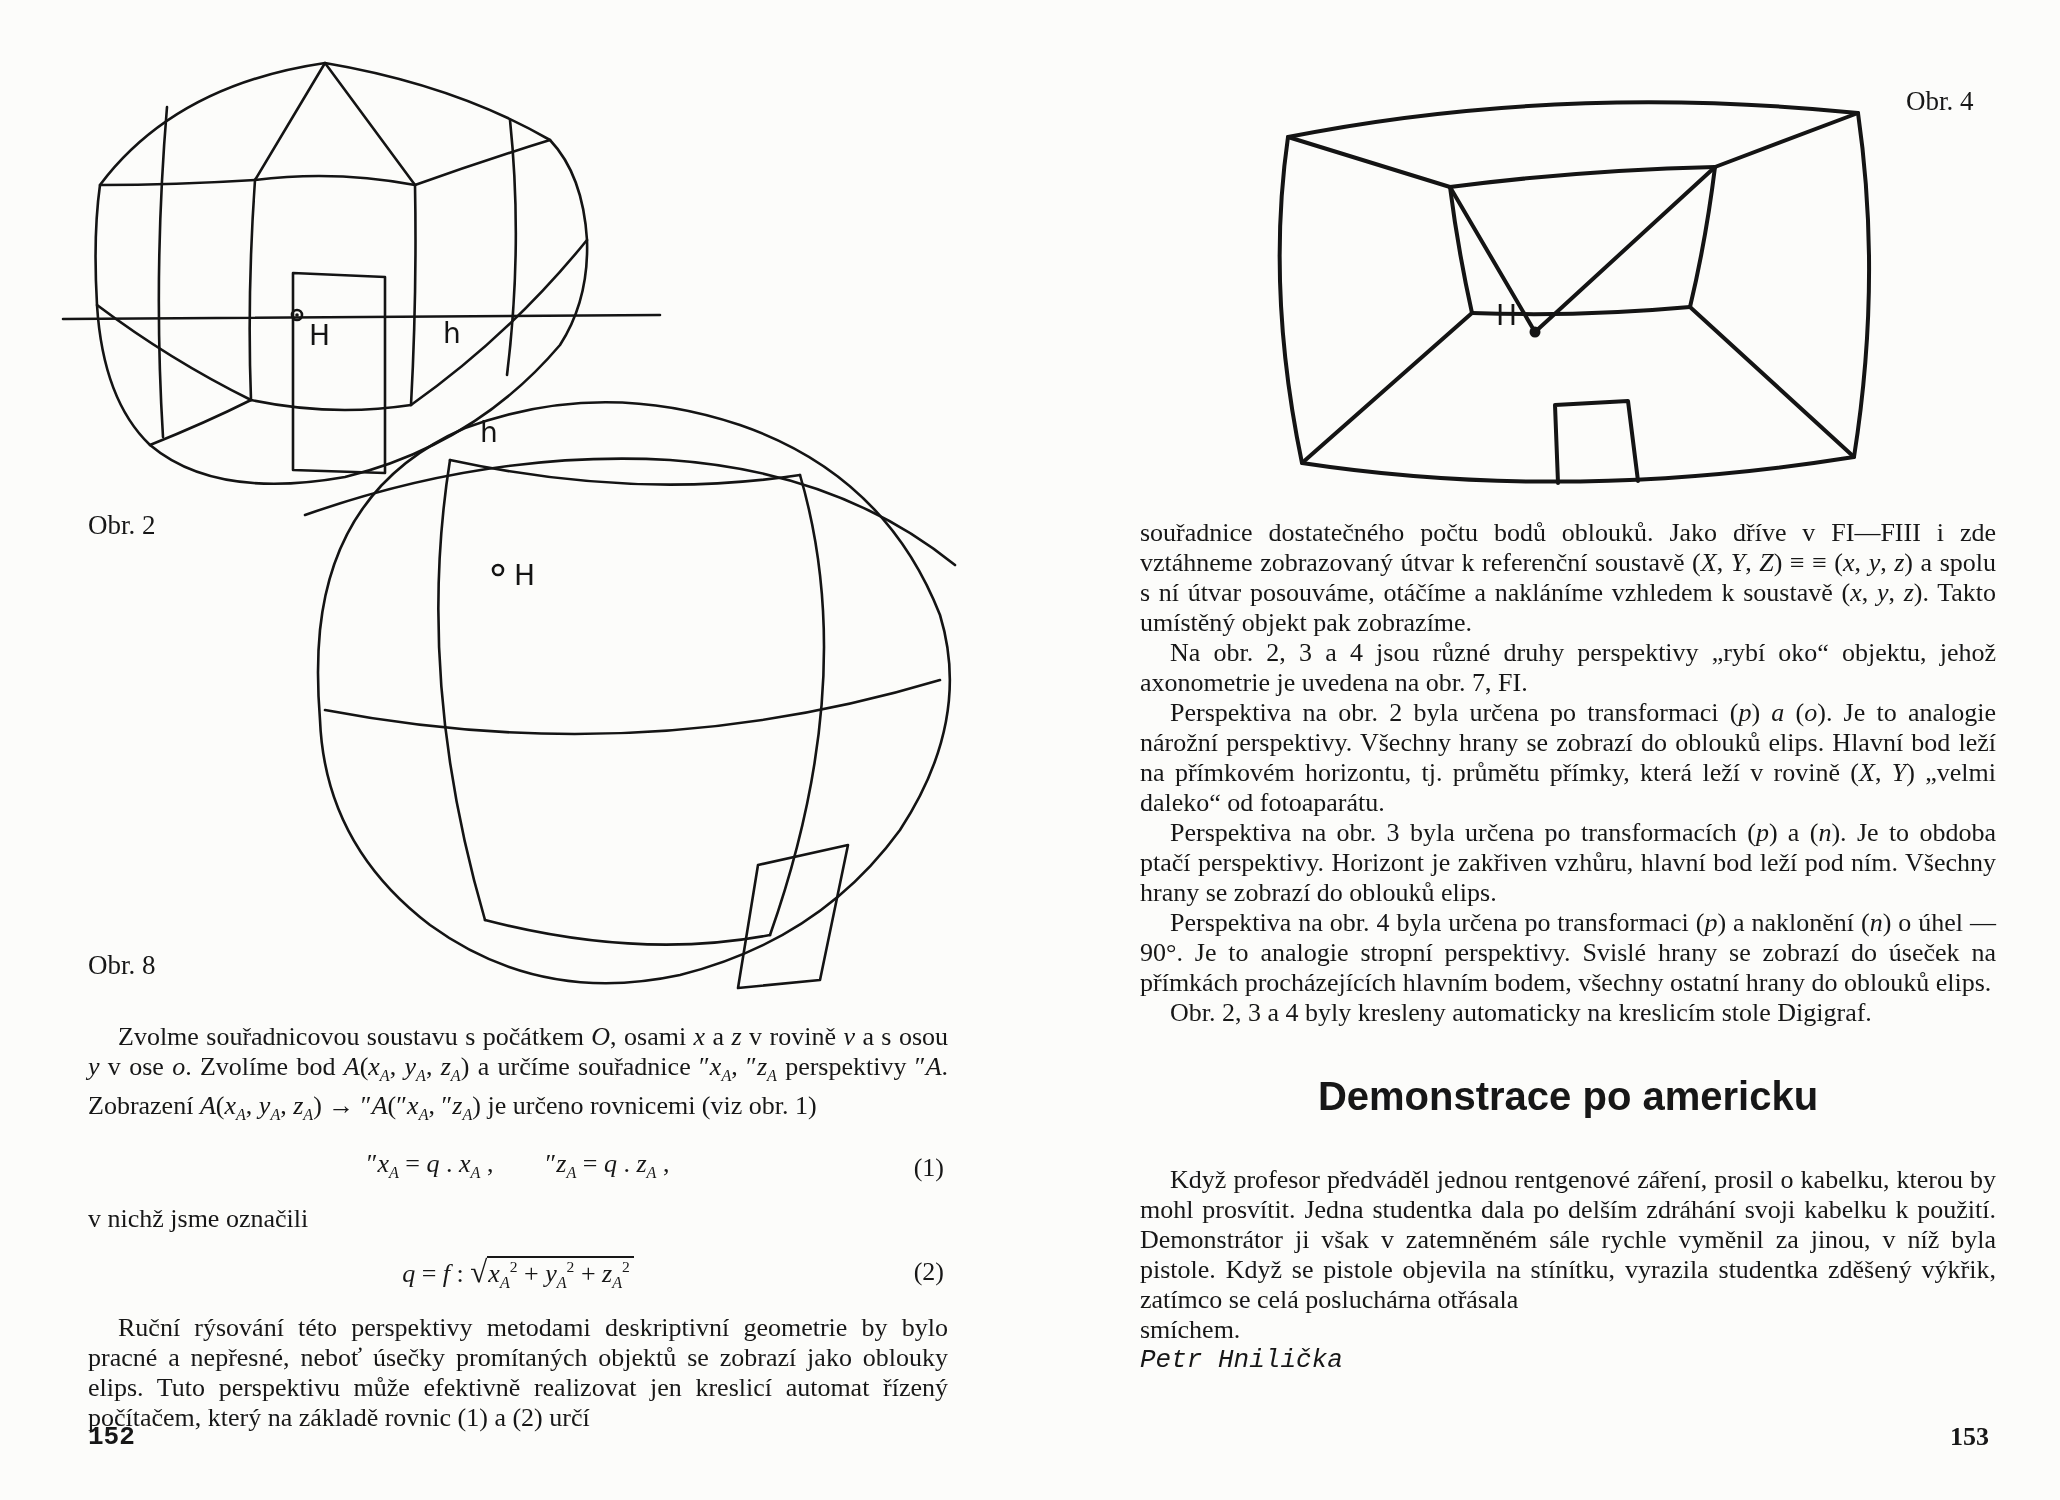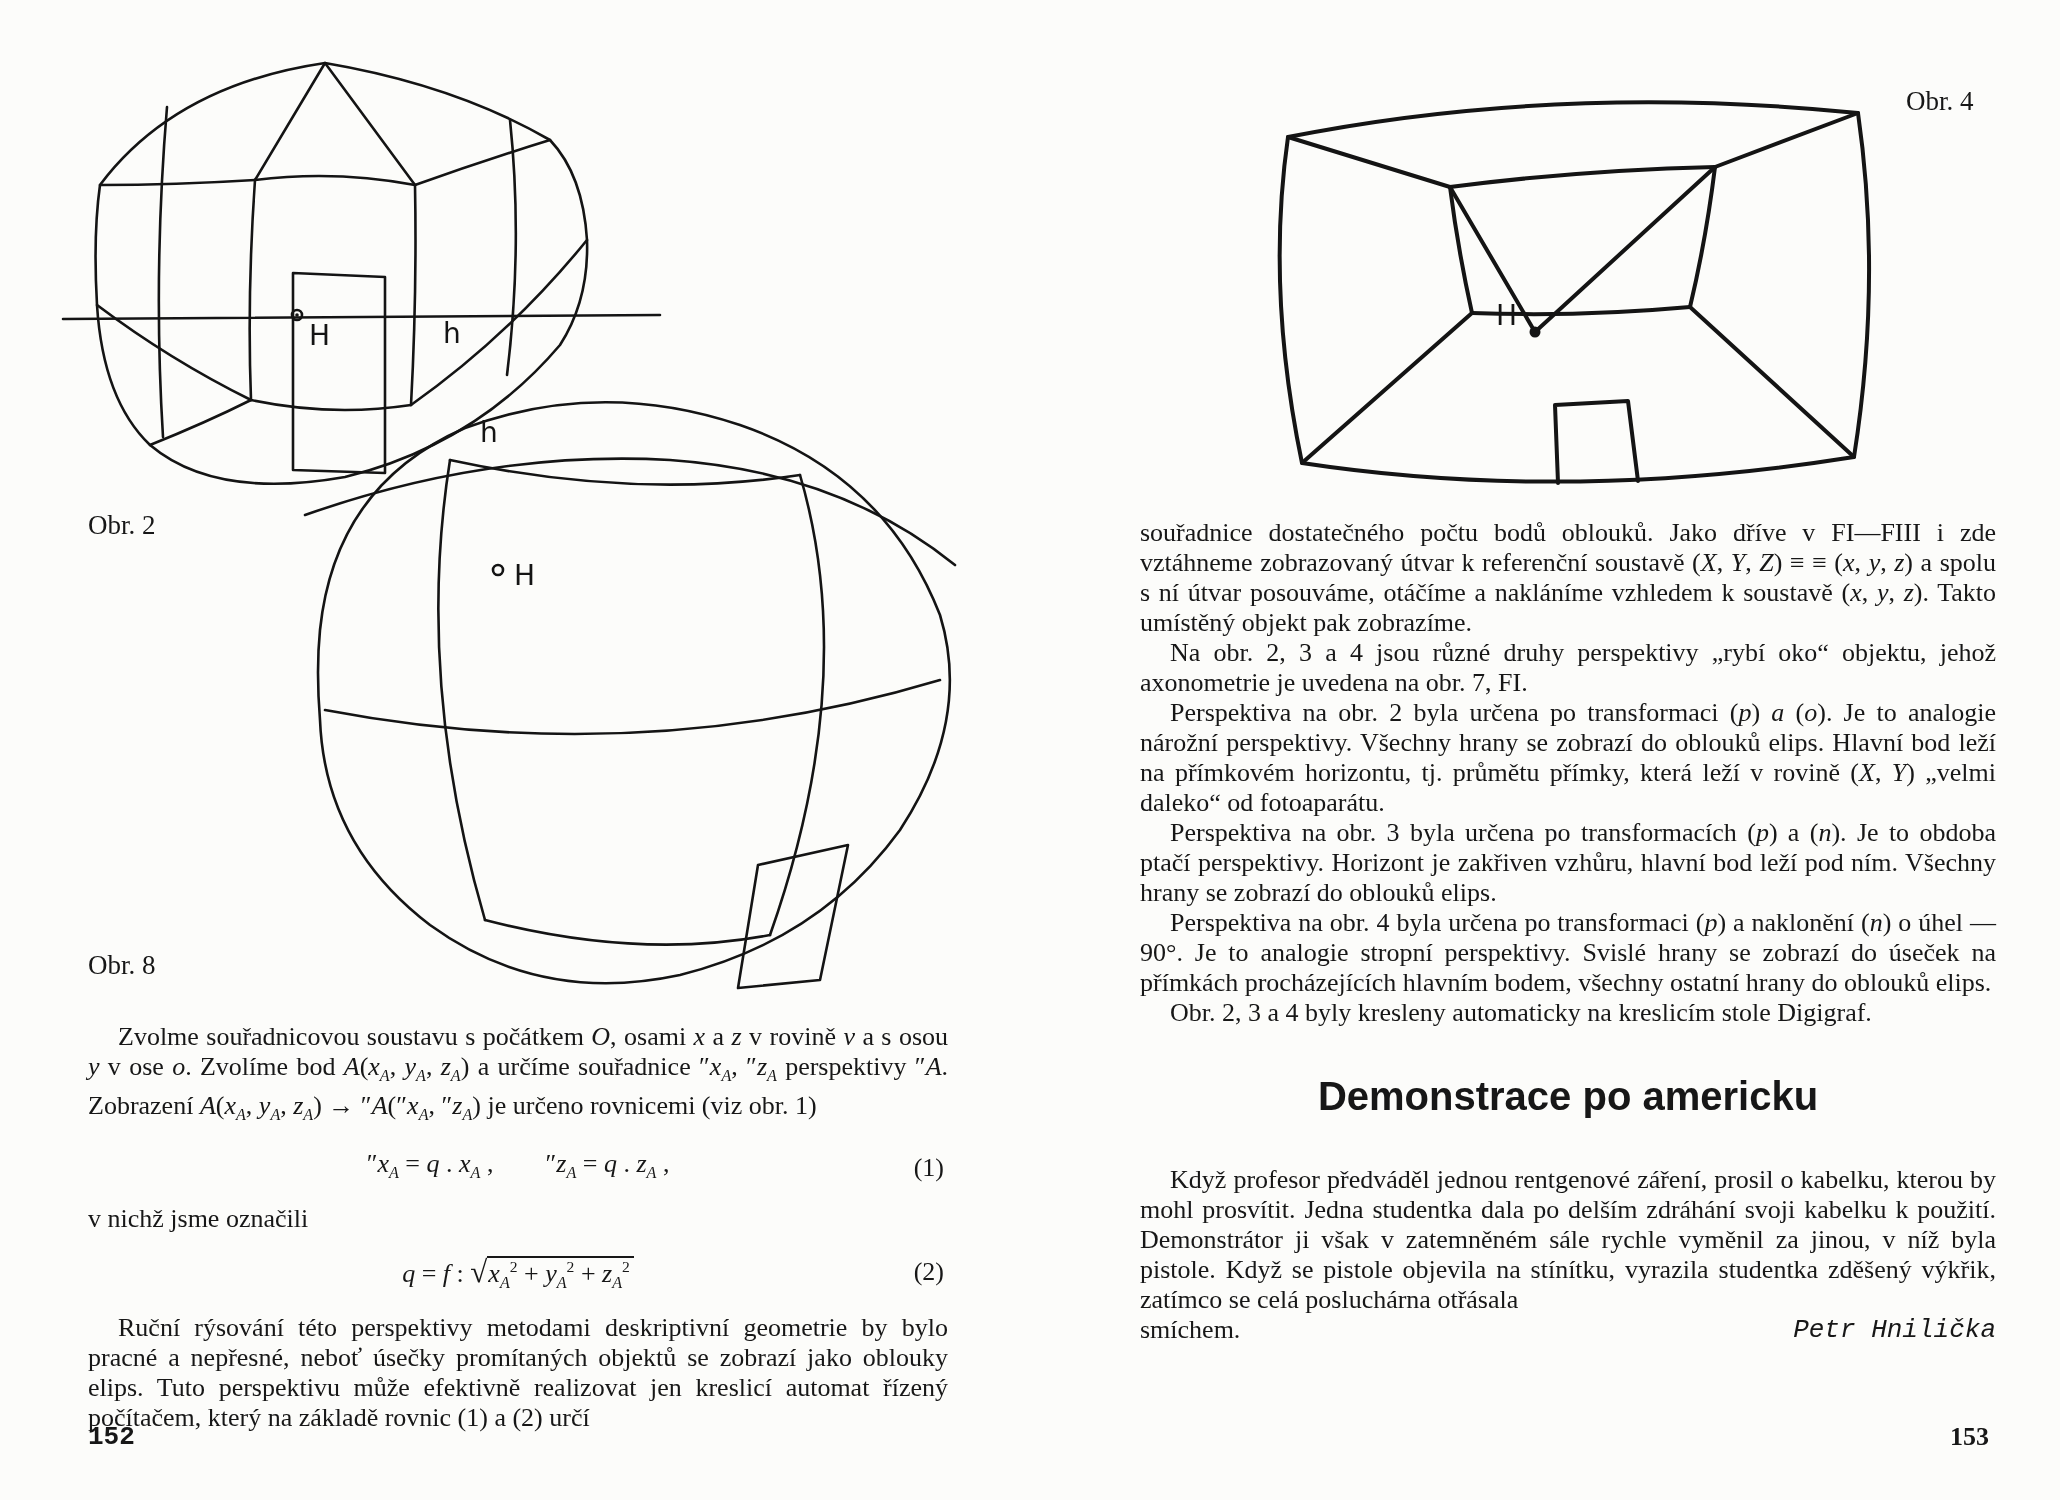--- a/index.html
+++ b/index.html
@@ -21,21 +21,21 @@
   .radical{font-size:31px;}
   .vinculum{border-top:2px solid #171717;padding:1px 4px 0 1px;}
   .figlabel{position:absolute;font-size:27px;}
   .lbl-obr2{left:88px;top:510px;}
   .lbl-obr3{left:88px;top:950px;}
   .lbl-obr4{left:1906px;top:86px;text-align:right;}
   .heading{
     font-family:"Liberation Sans", sans-serif;font-weight:bold;
     font-size:40px;text-align:center;margin:46px 0 46px;
   }
-  .lastline{display:flex;justify-content:space-between;font-size:26px;line-height:30px;}
+  .lastline{display:flex;justify-content:space-between;font-size:26px;line-height:30px;flex-direction:column;}
   .sig{font-style:italic;font-family:Liberation Mono, monospace;}
   .pagenum{position:absolute;font-size:26px;font-weight:bold;}
   .pagenum-left{left:88px;top:1422px;font-family:Liberation Mono, monospace;}
   .pagenum-right{left:1950px;top:1422px;}
   svg.fig{position:absolute;}
   .fig2{left:55px;top:45px;}
   .fig3{left:300px;top:380px;}
   .fig4{left:1260px;top:75px;}
   .stroke{fill:none;stroke:#141414;stroke-width:2.6;stroke-linecap:round;stroke-linejoin:round;}
   .stroke-thick{fill:none;stroke:#141414;stroke-width:4;stroke-linecap:round;stroke-linejoin:round;}

